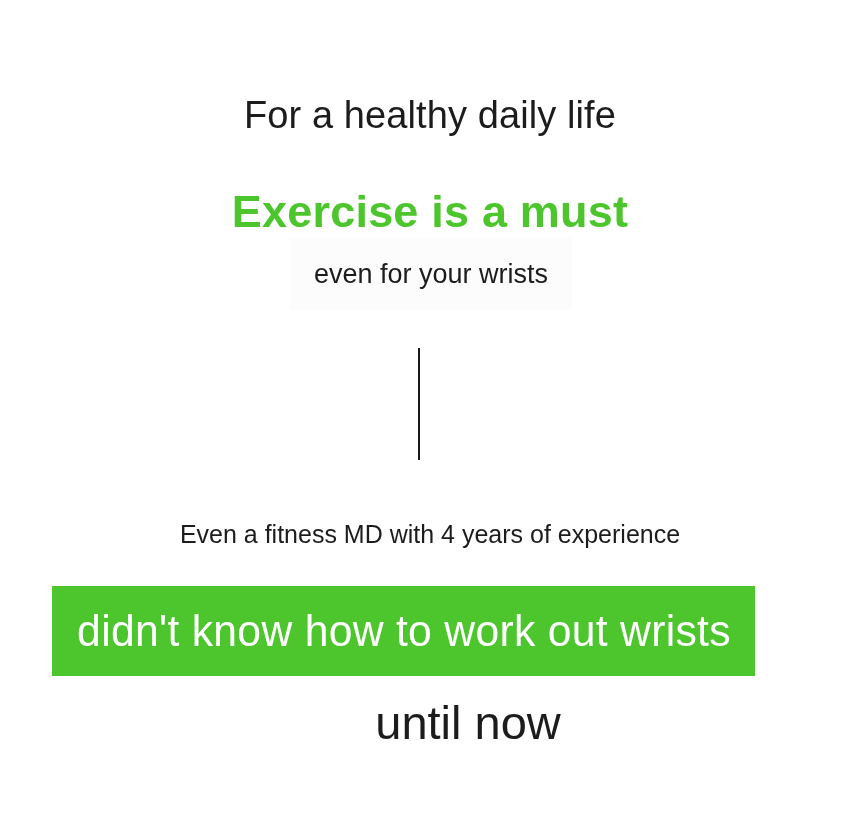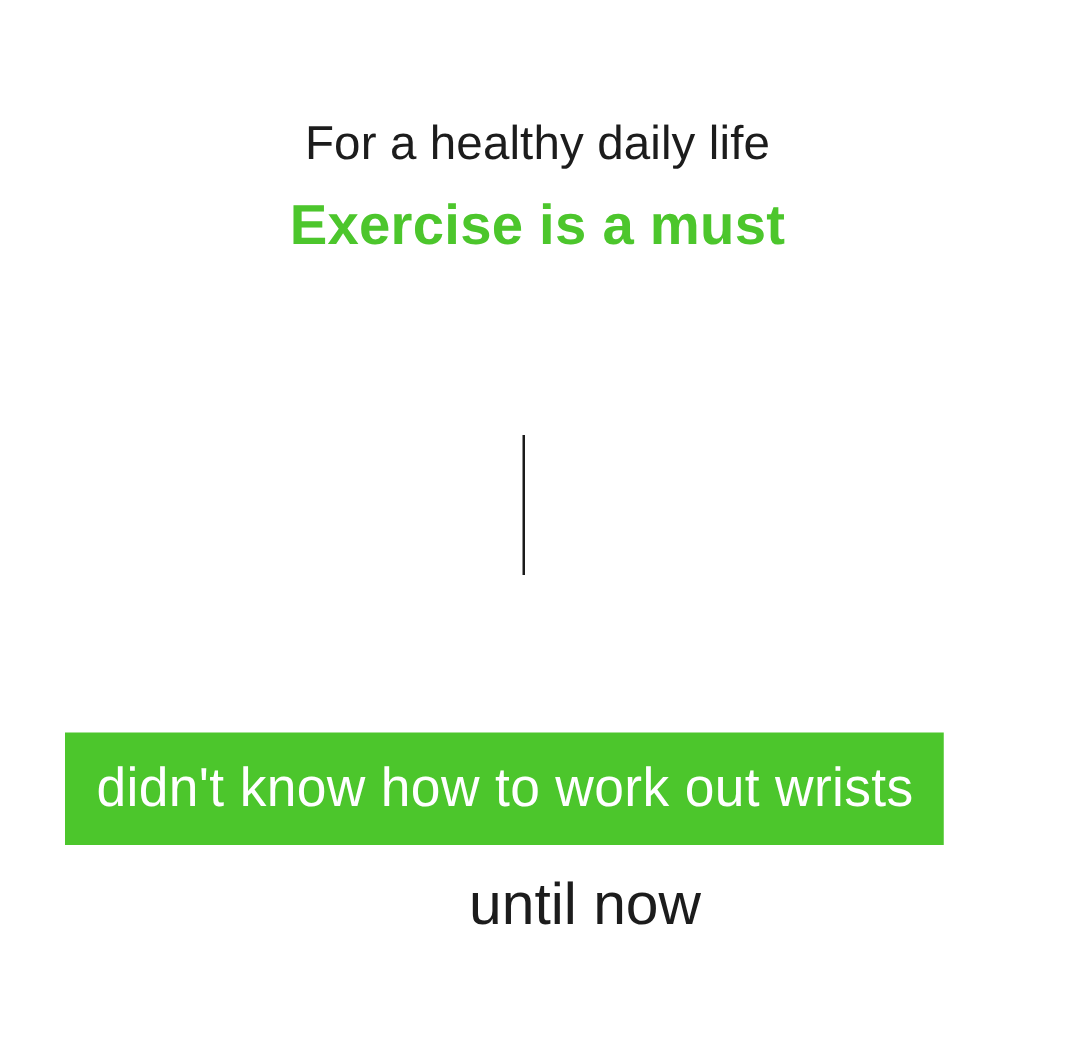--- a/index.html
+++ b/index.html
@@ -35,21 +35,21 @@
     line-height: 46px;
     color: #1c1c1c;
     letter-spacing: 0.1px;
     white-space: nowrap;
   }
 
   
   .headline-accent {
     position: absolute;
     left: 0;
-    top: 152px;
+    top: 184px;
     width: 860px;
     text-align: center;
     font-family: "Liberation Sans", sans-serif;
     font-size: 45px;
     font-weight: 700;
     line-height: 56px;
     color: #4cc62c;
     letter-spacing: 0.2px;
     white-space: nowrap;
   }
@@ -144,23 +144,27 @@
 </style>
 </head>
 <body>
 
 <div class="slide">
 
   <div class="headline-primary">For a healthy daily life</div>
 
   <div class="headline-accent">Exercise is a must</div>
 
+  <div class="subhead-panel">
+    <span class="subhead-text">even for your wrists</span>
+  </div>
 
   <div class="divider-rule"></div>
 
+  <div class="body-line">Even a fitness MD with 4 years of experience</div>
 
   <div class="banner">
     <span class="banner-text">didn't know how to work out wrists</span>
   </div>
 
   <div class="closing-line">until now</div>
 
 </div>
 
 </body></html>

